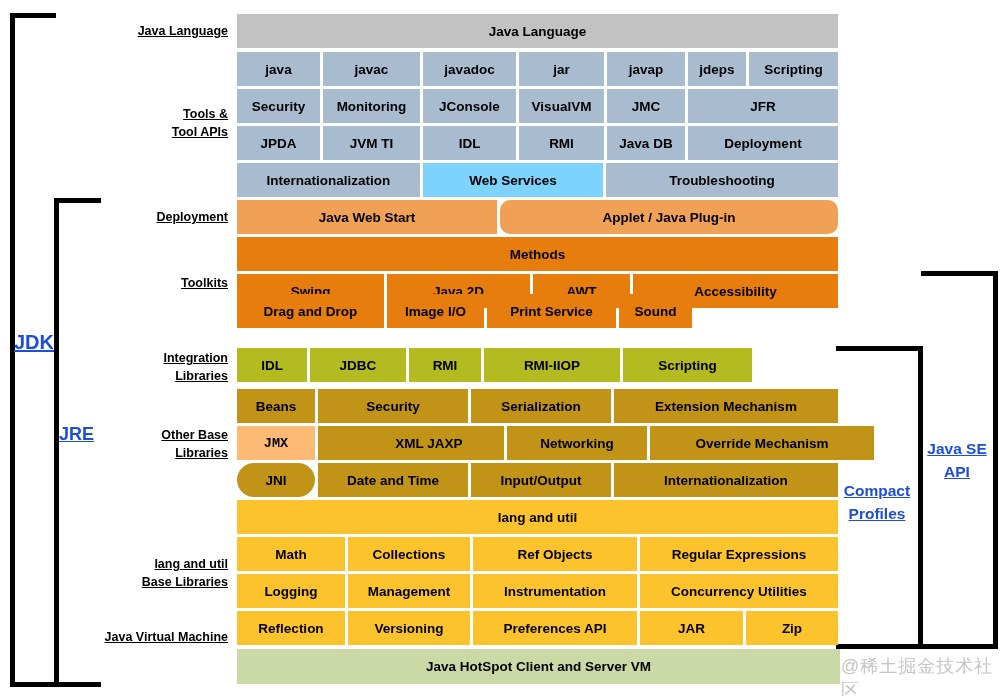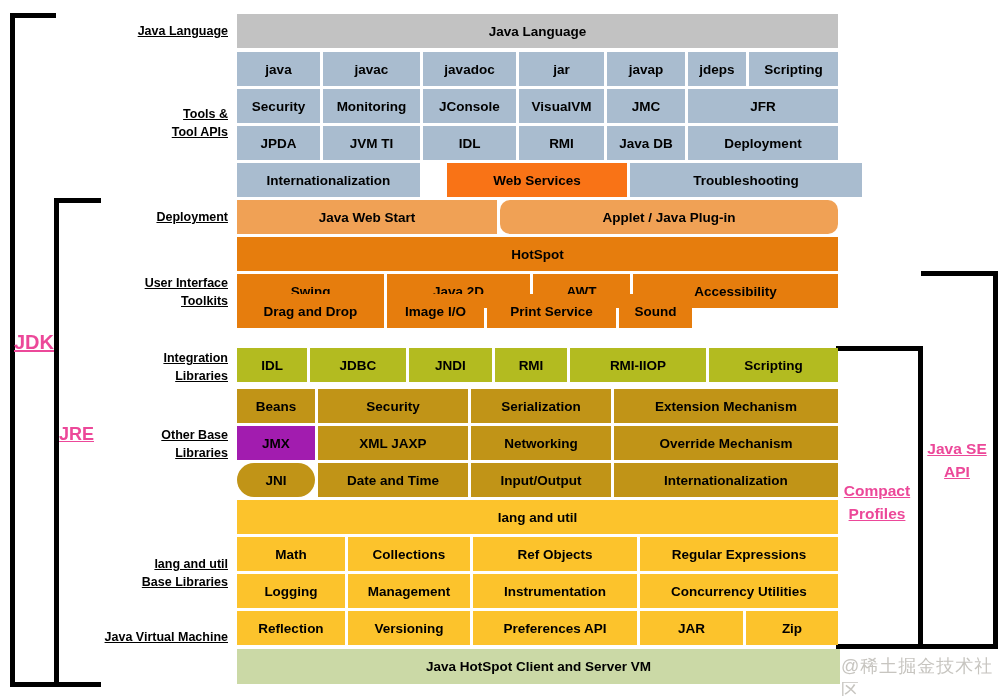--- a/index.html
+++ b/index.html
@@ -23,21 +23,21 @@
   .jdk-t{left:10px;top:13px;width:46px;height:5px;}
   .left-b{left:10px;top:682px;width:91px;height:5px;}
   .jre-v{left:54px;top:198px;width:5px;height:489px;}
   .jre-t{left:54px;top:198px;width:47px;height:5px;}
   .se-v{left:993px;top:271px;width:5px;height:378px;}
   .se-t{left:921px;top:271px;width:77px;height:5px;}
   .right-b{left:836px;top:644px;width:162px;height:5px;}
   .cp-v{left:918px;top:346px;width:5px;height:303px;}
   .cp-t{left:836px;top:346px;width:87px;height:5px;}
   
-  .bl{position:absolute;font-weight:bold;color:#ec4899;}
+  .bl{position:absolute;font-weight:bold;color:#1d4ed8;}
   .bl .line{text-decoration:underline;display:block;}
   .jdk-label{left:14px;top:331px;font-size:20px;}
   .jre-label{left:59px;top:424px;font-size:18px;}
   .se-label{left:922px;top:437px;width:70px;font-size:15.5px;line-height:23px;text-align:center;}
   .cp-label{left:836px;top:479px;width:82px;font-size:15.5px;line-height:23px;text-align:center;}
   
   .watermark{position:absolute;left:841px;top:654px;font-size:18px;color:#c7c5c0;
     font-weight:normal;letter-spacing:1px;}
 </style>
 </head>
@@ -77,21 +77,20 @@
         <div class="sl-line">Java Language</div>
       </div>
       <div class="side-label" style="top: 105px;">
         <div class="sl-line">Tools &amp;</div>
         <div class="sl-line">Tool APIs</div>
       </div>
       <div class="side-label" style="top: 208px;">
         <div class="sl-line">Deployment</div>
       </div>
       <div class="side-label" style="top: 274px;">
-        <div class="sl-line">User Interface</div>
         <div class="sl-line">Toolkits</div>
       </div>
       <div class="side-label" style="top: 349px;">
         <div class="sl-line">Integration</div>
         <div class="sl-line">Libraries</div>
       </div>
       <div class="side-label" style="top: 426px;">
         <div class="sl-line">Other Base</div>
         <div class="sl-line">Libraries</div>
       </div>
@@ -128,59 +127,58 @@
       <div class="row" style="top: 126px;">
         <div class="cell" style="flex: 0 0 83px; background: rgb(169, 188, 207);">JPDA</div>
         <div class="cell" style="flex: 0 0 97px; background: rgb(169, 188, 207);">JVM TI</div>
         <div class="cell" style="flex: 0 0 93px; background: rgb(169, 188, 207);">IDL</div>
         <div class="cell" style="flex: 0 0 85px; background: rgb(169, 188, 207);">RMI</div>
         <div class="cell" style="flex: 0 0 78px; background: rgb(169, 188, 207);">Java DB</div>
         <div class="cell" style="flex: 0 0 150px; background: rgb(169, 188, 207);">Deployment</div>
       </div>
       <div class="row" style="top: 163px;">
         <div class="cell" style="flex: 0 0 183px; background: rgb(169, 188, 207);">Internationalization</div>
-        <div class="cell" style="flex: 0 0 180px; background: #f97316; margin-left: 24px;">Web Services</div>
+        <div class="cell" style="flex: 0 0 180px; background: #7dd3fc;">Web Services</div>
         <div class="cell" style="flex: 0 0 232px; background: rgb(169, 188, 207);">Troubleshooting</div>
       </div>
       <div class="row" style="top: 200px;">
         <div class="cell" style="flex: 0 0 260px; background: rgb(240, 161, 85);">Java Web Start</div>
         <div class="cell" style="flex: 0 0 338px; background: rgb(240, 161, 85); border-radius: 10px;">Applet / Java Plug-in</div>
       </div>
       <div class="row" style="top: 237px;">
-        <div class="cell" style="flex: 0 0 601px; background: rgb(230, 125, 13);">HotSpot</div>
+        <div class="cell" style="flex: 0 0 601px; background: rgb(230, 125, 13);">Methods</div>
       </div>
       <div class="row" style="top: 274px;">
         <div class="cell" style="flex: 0 0 147px; background: rgb(230, 125, 13);">Swing</div>
         <div class="cell" style="flex: 0 0 143px; background: rgb(230, 125, 13);">Java 2D</div>
         <div class="cell" style="flex: 0 0 97px; background: rgb(230, 125, 13);">AWT</div>
         <div class="cell" style="flex: 0 0 205px; background: rgb(230, 125, 13);">Accessibility</div>
       </div>
       <div class="row" style="top: 294px;">
         <div class="cell" style="flex: 0 0 147px; background: rgb(230, 125, 13);">Drag and Drop</div>
         <div class="cell" style="flex: 0 0 97px; background: rgb(230, 125, 13);">Image I/O</div>
         <div class="cell" style="flex: 0 0 129px; background: rgb(230, 125, 13);">Print Service</div>
         <div class="cell" style="flex: 0 0 73px; background: rgb(230, 125, 13);">Sound</div>
       </div>
       <div class="row" style="top: 348px;">
         <div class="cell" style="flex: 0 0 70px; background: rgb(179, 187, 32);">IDL</div>
         <div class="cell" style="flex: 0 0 96px; background: rgb(179, 187, 32);">JDBC</div>
-        <div class="cell" style="flex: 0 0 83px; background: rgb(179, 187, 32);">JNDI</div>
         <div class="cell" style="flex: 0 0 72px; background: rgb(179, 187, 32);">RMI</div>
         <div class="cell" style="flex: 0 0 136px; background: rgb(179, 187, 32);">RMI-IIOP</div>
         <div class="cell" style="flex: 0 0 129px; background: rgb(179, 187, 32);">Scripting</div>
       </div>
       <div class="row" style="top: 389px;">
         <div class="cell" style="flex: 0 0 78px; background: rgb(193, 148, 23);">Beans</div>
         <div class="cell" style="flex: 0 0 150px; background: rgb(193, 148, 23);">Security</div>
         <div class="cell" style="flex: 0 0 140px; background: rgb(193, 148, 23);">Serialization</div>
         <div class="cell" style="flex: 0 0 224px; background: rgb(193, 148, 23);">Extension Mechanism</div>
       </div>
       <div class="row" style="top: 426px;">
-        <div class="cell" style="flex: 0 0 78px; background: #a21caf;">JMX</div>
-        <div class="cell" style="flex: 0 0 150px; background: rgb(193, 148, 23);">XML JAXP</div>
+        <div class="cell" style="flex: 0 0 78px; background: #fdba74; font-family: Liberation Mono, monospace;">JMX</div>
+        <div class="cell" style="flex: 0 0 150px; background: rgb(193, 148, 23); padding-left: 36px;">XML JAXP</div>
         <div class="cell" style="flex: 0 0 140px; background: rgb(193, 148, 23);">Networking</div>
         <div class="cell" style="flex: 0 0 224px; background: rgb(193, 148, 23);">Override Mechanism</div>
       </div>
       <div class="row" style="top: 463px;">
         <div class="cell" style="flex: 0 0 78px; background: rgb(193, 148, 23); border-radius: 17px;">JNI</div>
         <div class="cell" style="flex: 0 0 150px; background: rgb(193, 148, 23);">Date and Time</div>
         <div class="cell" style="flex: 0 0 140px; background: rgb(193, 148, 23);">Input/Output</div>
         <div class="cell" style="flex: 0 0 224px; background: rgb(193, 148, 23);">Internationalization</div>
       </div>
       <div class="row" style="top: 500px;">

